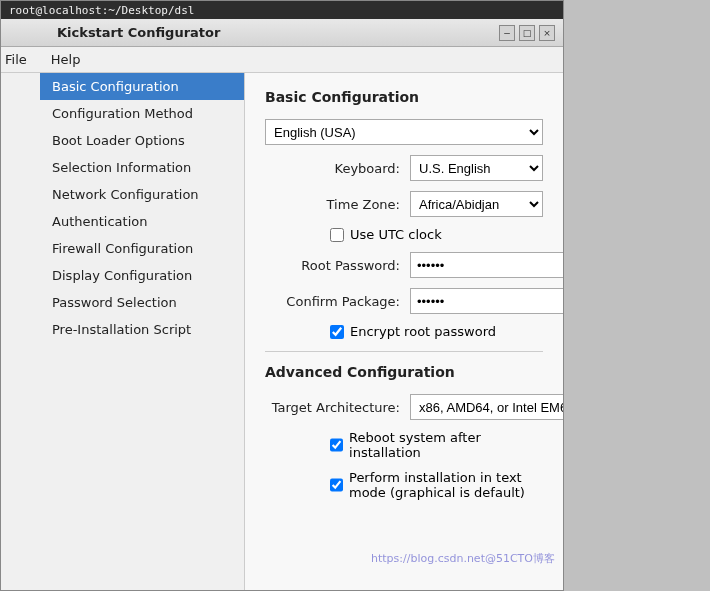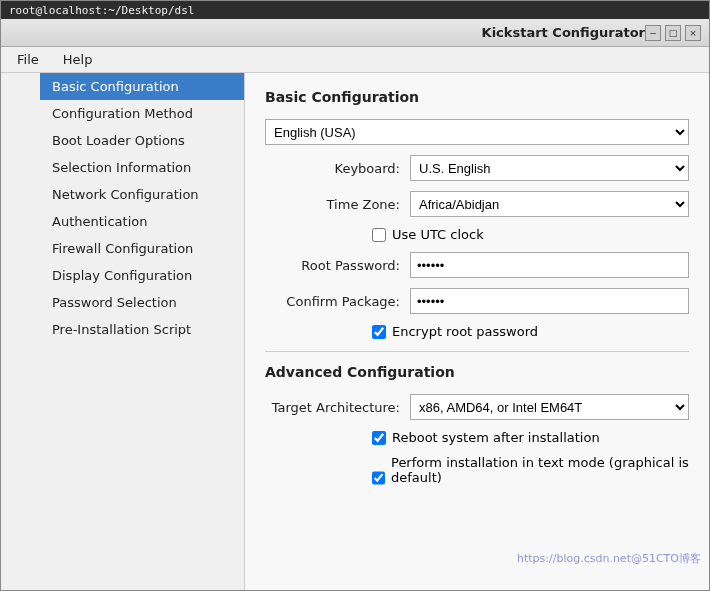--- a/index.html
+++ b/index.html
@@ -6,41 +6,41 @@
     body {
       font-family: "DejaVu Sans", Arial, sans-serif;
       font-size: 13px;
       background: #c0c0c0;
       width: 710px;
       height: 591px;
       overflow: hidden;
     }
 
     .window {
-      width: 710px;
+      width: 564px;
       height: 591px;
       background: #f0f0f0;
       border: 1px solid #888;
       display: flex;
       flex-direction: column;
     }
 
     .titlebar {
       background: linear-gradient(to bottom, #e8e8e8, #d4d4d4);
       border-bottom: 1px solid #aaa;
       padding: 4px 8px;
       display: flex;
       align-items: center;
       justify-content: space-between;
       height: 28px;
     }
 
     .titlebar-title {
       flex: 1;
-      text-align: right;
+      text-align: left;
       font-size: 13px;
       font-weight: bold;
       color: #222;
     }
 
     .titlebar-controls {
       display: flex;
       gap: 4px;
     }
 
@@ -64,21 +64,21 @@
       padding: 2px 8px;
       font-family: monospace;
       height: 18px;
       display: flex;
       align-items: center;
     }
 
     .menubar {
       background: #f0f0f0;
       border-bottom: 1px solid #ccc;
-      padding: 2px 12px;
+      padding: 2px 0;
       display: flex;
       gap: 16px;
       height: 26px;
       align-items: center;
     }
 
     .menu-item {
       font-size: 13px;
       color: #222;
       cursor: pointer;
@@ -148,23 +148,23 @@
       height: 26px;
       border: 1px solid #aaa;
       background: #fff;
       font-size: 13px;
       padding: 0 4px;
       appearance: auto;
     }
 
     .checkbox-row {
       display: flex;
-      align-items: flex-end;
+      align-items: center;
       margin-bottom: 10px;
-      margin-left: 107px;
+      margin-left: 65px;
     }
 
     .checkbox-row input[type="checkbox"] {
       margin-right: 6px;
       width: 14px;
       height: 14px;
     }
 
     .form-input {
       flex: 1;

